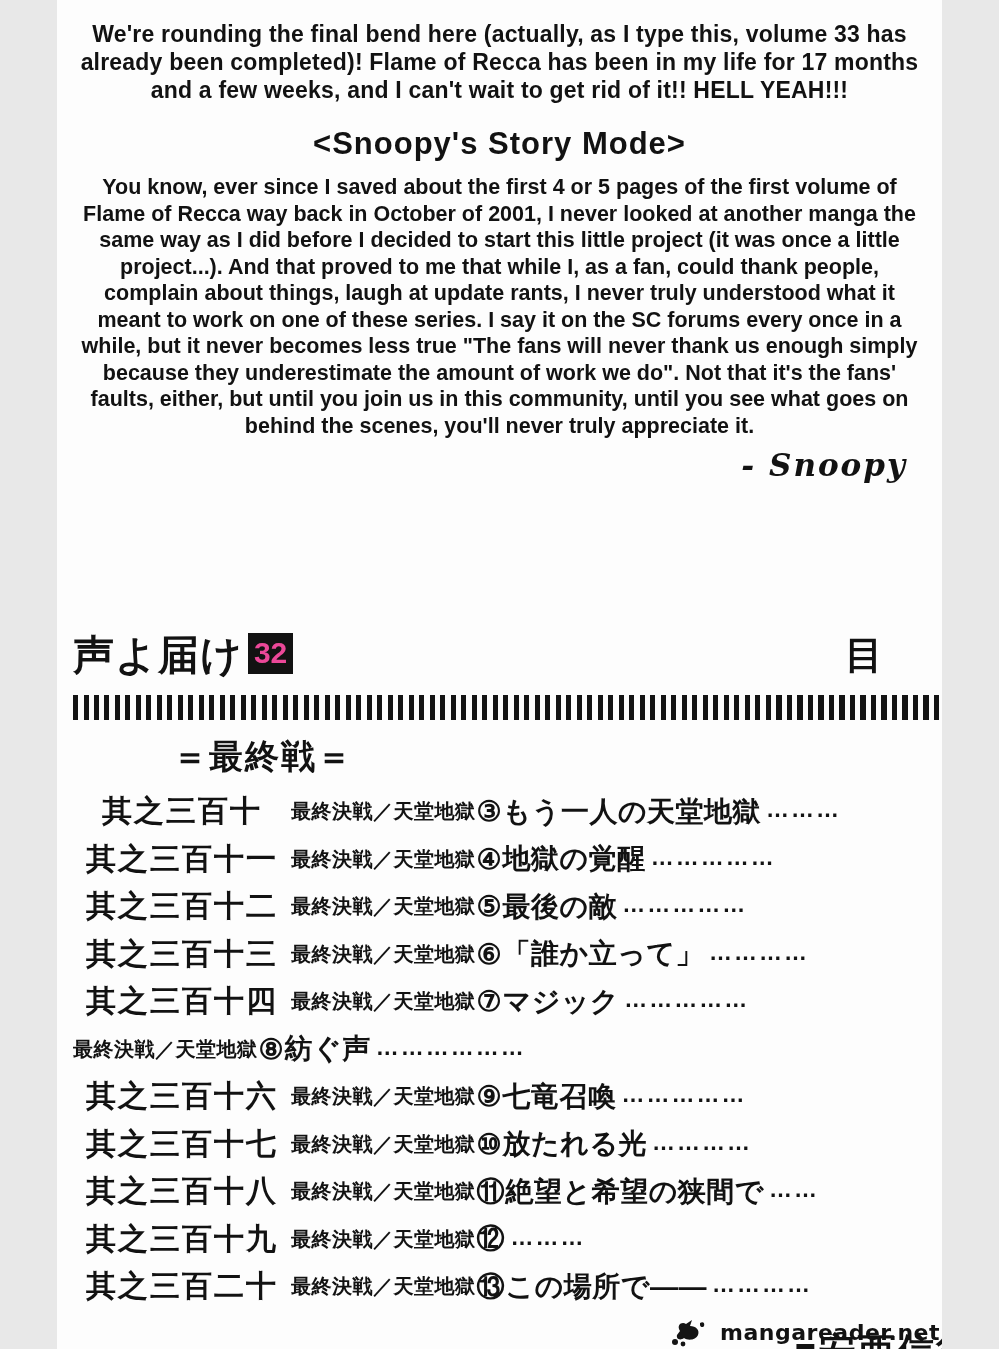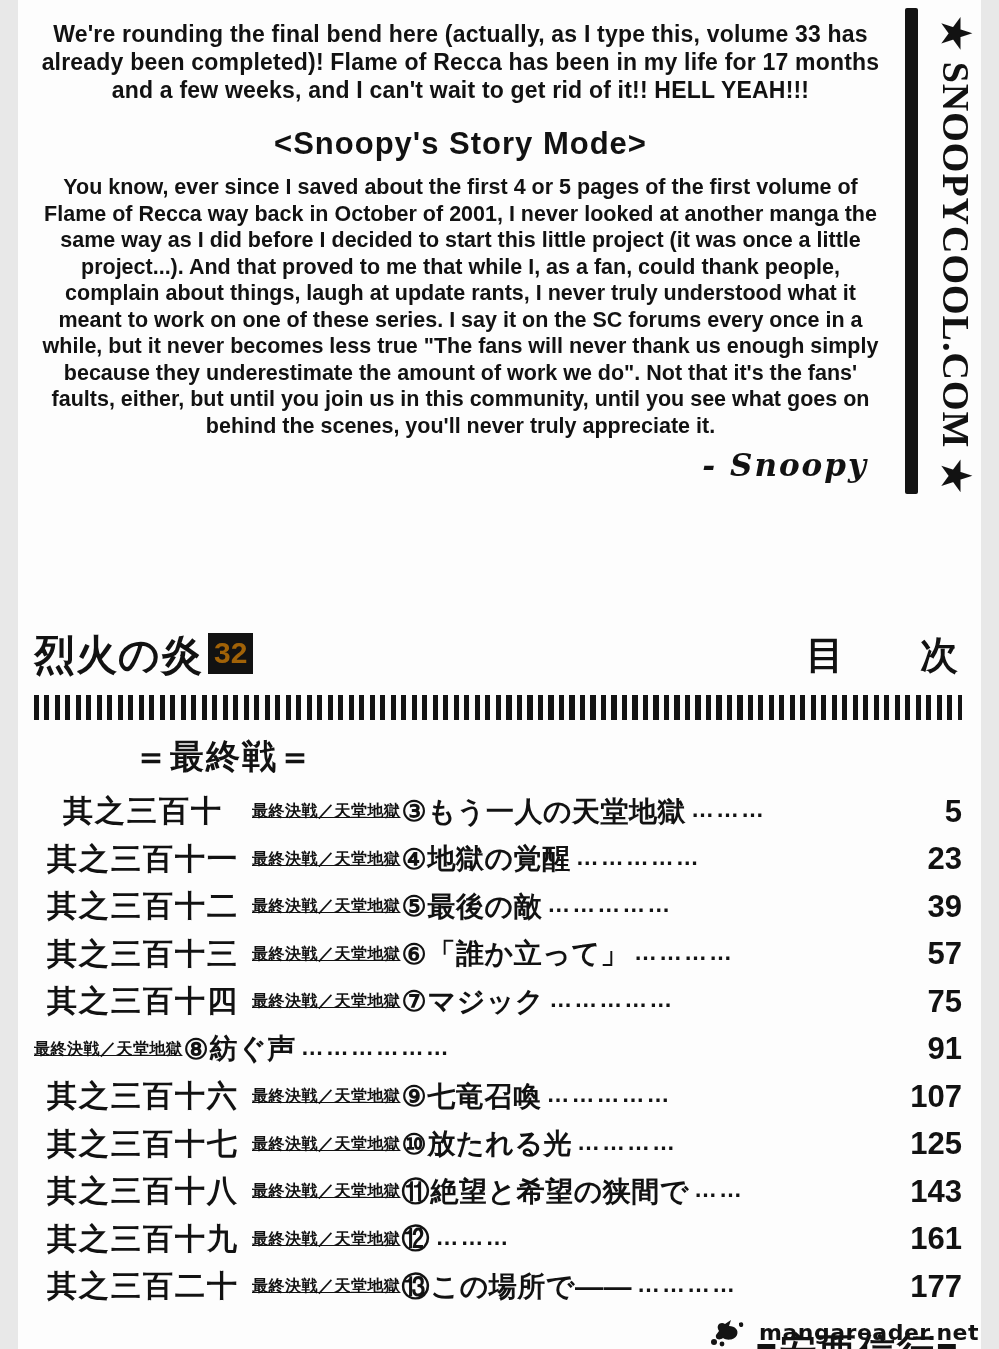--- a/index.html
+++ b/index.html
@@ -1,19 +1,19 @@
 <!DOCTYPE html>
 <html><head>
 <meta charset="utf-8">
 <style>
   * { margin:0; padding:0; box-sizing:border-box; }
   html,body { background:#e8e8e8; }
   .page {
     position:relative;
-    width:963px; height:1349px;
+    width:885px; height:1349px;
     margin:0 auto;
     background:#fdfdfd;
     color:#121212;
     font-family:"Liberation Sans", sans-serif;
     overflow:hidden;
   }
 
   
   .note {
     position:absolute; left:20px; top:20px; width:845px;
@@ -59,37 +59,37 @@
     font-weight:900; font-size:38px; letter-spacing:1px;
     white-space:nowrap;
   }
 
   
   .toc { position:absolute; left:16px; top:628px; width:928px; }
   .toc-head { display:flex; align-items:center; }
   .series-title { font-size:41px; font-weight:900; letter-spacing:1px; }
   .vol-badge {
     display:inline-block; margin-left:5px;
-    background:#121212; color:#a16207;
+    background:#121212; color:#ec4899;
     font-size:30px; font-weight:800; line-height:1;
     padding:5px 6px 6px 6px;
     transform:translateY(-2px);
   }
   .toc-label { margin-left:auto; padding-right:4px; font-size:38px; font-weight:900; }
   .stripes {
     margin-top:12px; height:25px; width:100%;
     background:repeating-linear-gradient(90deg, #141414 0px, #141414 5px, #fdfdfd 5px, #fdfdfd 10.5px);
   }
   .arc-heading { margin:14px 0 0 100px; font-size:34px; font-weight:900; letter-spacing:2px; }
 
   .toc-rows { margin-top:8px; }
   .toc-row { display:flex; align-items:center; height:47.5px;text-align:center; }
   .chapter-no { width:218px; flex:0 0 218px; font-size:30px; font-weight:900; letter-spacing:2px; }
   .row-mid { display:flex; align-items:center; flex:1 1 auto; min-width:0; white-space:nowrap; overflow:hidden; }
-  .row-prefix { font-size:16px; font-weight:900; letter-spacing:0.5px;text-decoration:underline; }
+  .row-prefix { font-size:20px; font-weight:900; letter-spacing:0.5px; }
   .row-circ { font-size:28px; font-weight:700; margin:0 1px; }
   .row-title { font-size:28px; font-weight:900; letter-spacing:0.5px; }
   .row-dots { font-size:23px; font-weight:900; letter-spacing:2px; margin-left:5px; transform:translateY(-2px); }
   .row-page { margin-left:auto; padding-left:6px; font-size:31px; font-weight:800; font-stretch:condensed; }
 
   .author-credit { margin-top:16px; text-align:right; padding-right:2px; font-size:37px; font-weight:900; letter-spacing:2px; }
 
   
   .watermark {
     position:absolute; right:0px; bottom:2px;
@@ -111,21 +111,21 @@
     <div class="note-sig">- Snoopy</div>
   </section>
 
   <div class="vrule"></div>
   <div class="vbanner">
     <span class="vbanner-text">★ SNOOPYCOOL.COM ★</span>
   </div>
 
   <section class="toc">
     <div class="toc-head">
-      <span class="series-title">烈火の炎</span>
+      <span class="series-title">声よ届け</span>
       <span class="vol-badge">32</span>
       <span class="toc-label">目　　次</span>
     </div>
     <div class="stripes"></div>
     <div class="arc-heading">＝最終戦＝</div>
     <div class="toc-rows" id="toc-rows">
   <div class="toc-row">
     <span class="chapter-no">其之三百十</span>
     <span class="row-mid">
       <span class="row-prefix">最終決戦／天堂地獄</span>

